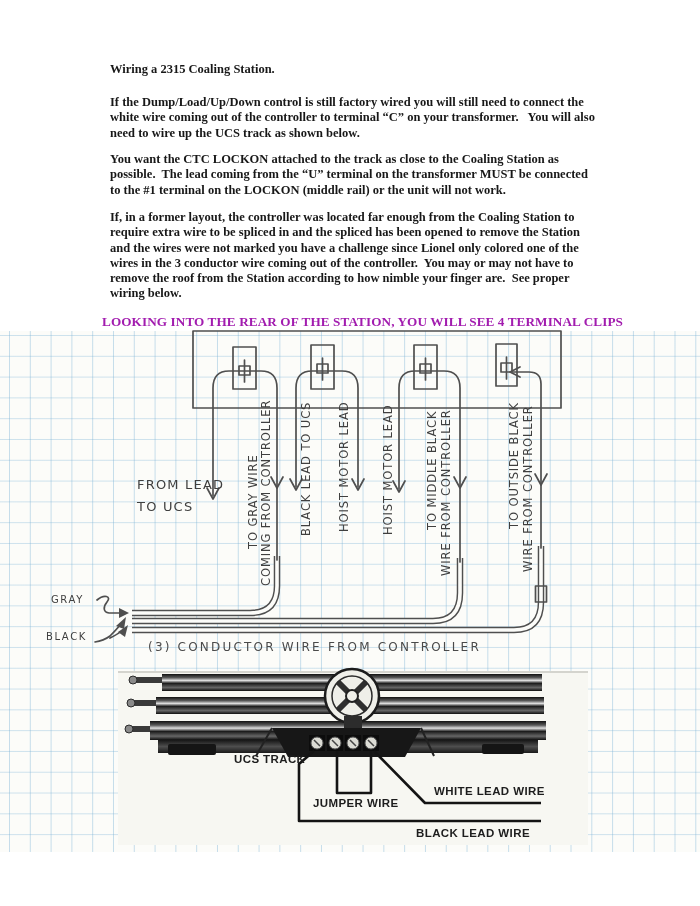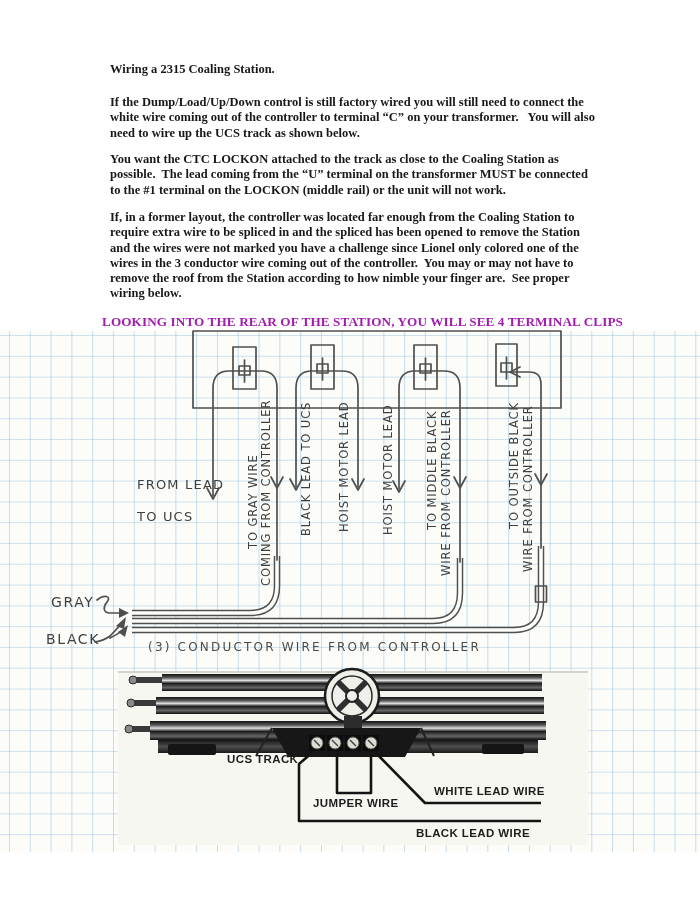--- a/index.html
+++ b/index.html
@@ -16,25 +16,25 @@
          font:bold 13.2px "Liberation Serif",serif;letter-spacing:.1px;}
   
   .graph{position:absolute;left:0;top:331px;width:700px;height:521px;background-color:#fcfcf9;
     background-image:
       linear-gradient(to right, rgba(122,178,214,.42) 1px, transparent 1px),
       linear-gradient(to bottom, rgba(122,178,214,.36) 1px, transparent 1px);
     background-size:20.8px 20.8px;background-position:9px 4px;}
   
   .hand{position:absolute;color:#3f3f3f;font:13px "DejaVu Sans",sans-serif;
         letter-spacing:1.2px;white-space:nowrap;}
-  .hand .l2{margin-top:17px;}
+  .hand .l2{margin-top:7px;}
   .vlab{position:absolute;color:#3f3f3f;font:11.5px "DejaVu Sans",sans-serif;
         letter-spacing:.9px;white-space:nowrap;transform:rotate(-90deg);
         transform-origin:0 0;}
-  .ptr{font-size:14px;letter-spacing:1.6px;}
+  .ptr{font-size:10px;letter-spacing:1.6px;}
   .bundle-lab{font-size:12px;letter-spacing:2.2px;color:#4a4a4a;}
   
   .plab{position:absolute;color:#1d1d1d;font:bold 11.5px "Liberation Sans",sans-serif;
         letter-spacing:.4px;white-space:nowrap;}
   svg{position:absolute;left:0;top:0;}
   .pencil{stroke:#4f4f4f;stroke-width:1.7;fill:none;stroke-linecap:round;stroke-linejoin:round;}
   .tubeO{stroke:#4f4f4f;stroke-width:6.5;fill:none;stroke-linecap:butt;}
   .tubeI{stroke:#fcfcf9;stroke-width:3.6;fill:none;stroke-linecap:butt;}
   .inkwire{stroke:#141414;stroke-width:2.6;fill:none;stroke-linejoin:round;}
 </style>
@@ -228,16 +228,16 @@
 <div class="vlab" style="left:381px;top:535px;">HOIST MOTOR LEAD</div>
 <div class="vlab" style="left:425px;top:530px;">TO MIDDLE BLACK</div>
 <div class="vlab" style="left:439px;top:576px;">WIRE FROM CONTROLLER</div>
 <div class="vlab" style="left:507px;top:529px;">TO OUTSIDE BLACK</div>
 <div class="vlab" style="left:521px;top:572px;">WIRE FROM CONTROLLER</div>
 
 <div class="hand ptr" style="left:51px;top:594px;">GRAY</div>
 <div class="hand ptr" style="left:46px;top:631px;">BLACK</div>
 <div class="hand bundle-lab" style="left:148px;top:640px;">(3) CONDUCTOR WIRE FROM CONTROLLER</div>
 
-<div class="plab" style="left:195px;top:753px;padding-left:32px;">UCS TRACK</div>
+<div class="plab" style="left:202px;top:753px;padding-left:32px;">UCS TRACK</div>
 <div class="plab" style="left:313px;top:797px;text-align:center;">JUMPER WIRE</div>
 <div class="plab" style="left:434px;top:785px;text-align:center;">WHITE LEAD WIRE</div>
 <div class="plab" style="left:416px;top:827px;">BLACK LEAD WIRE</div>
 
 </body></html>

